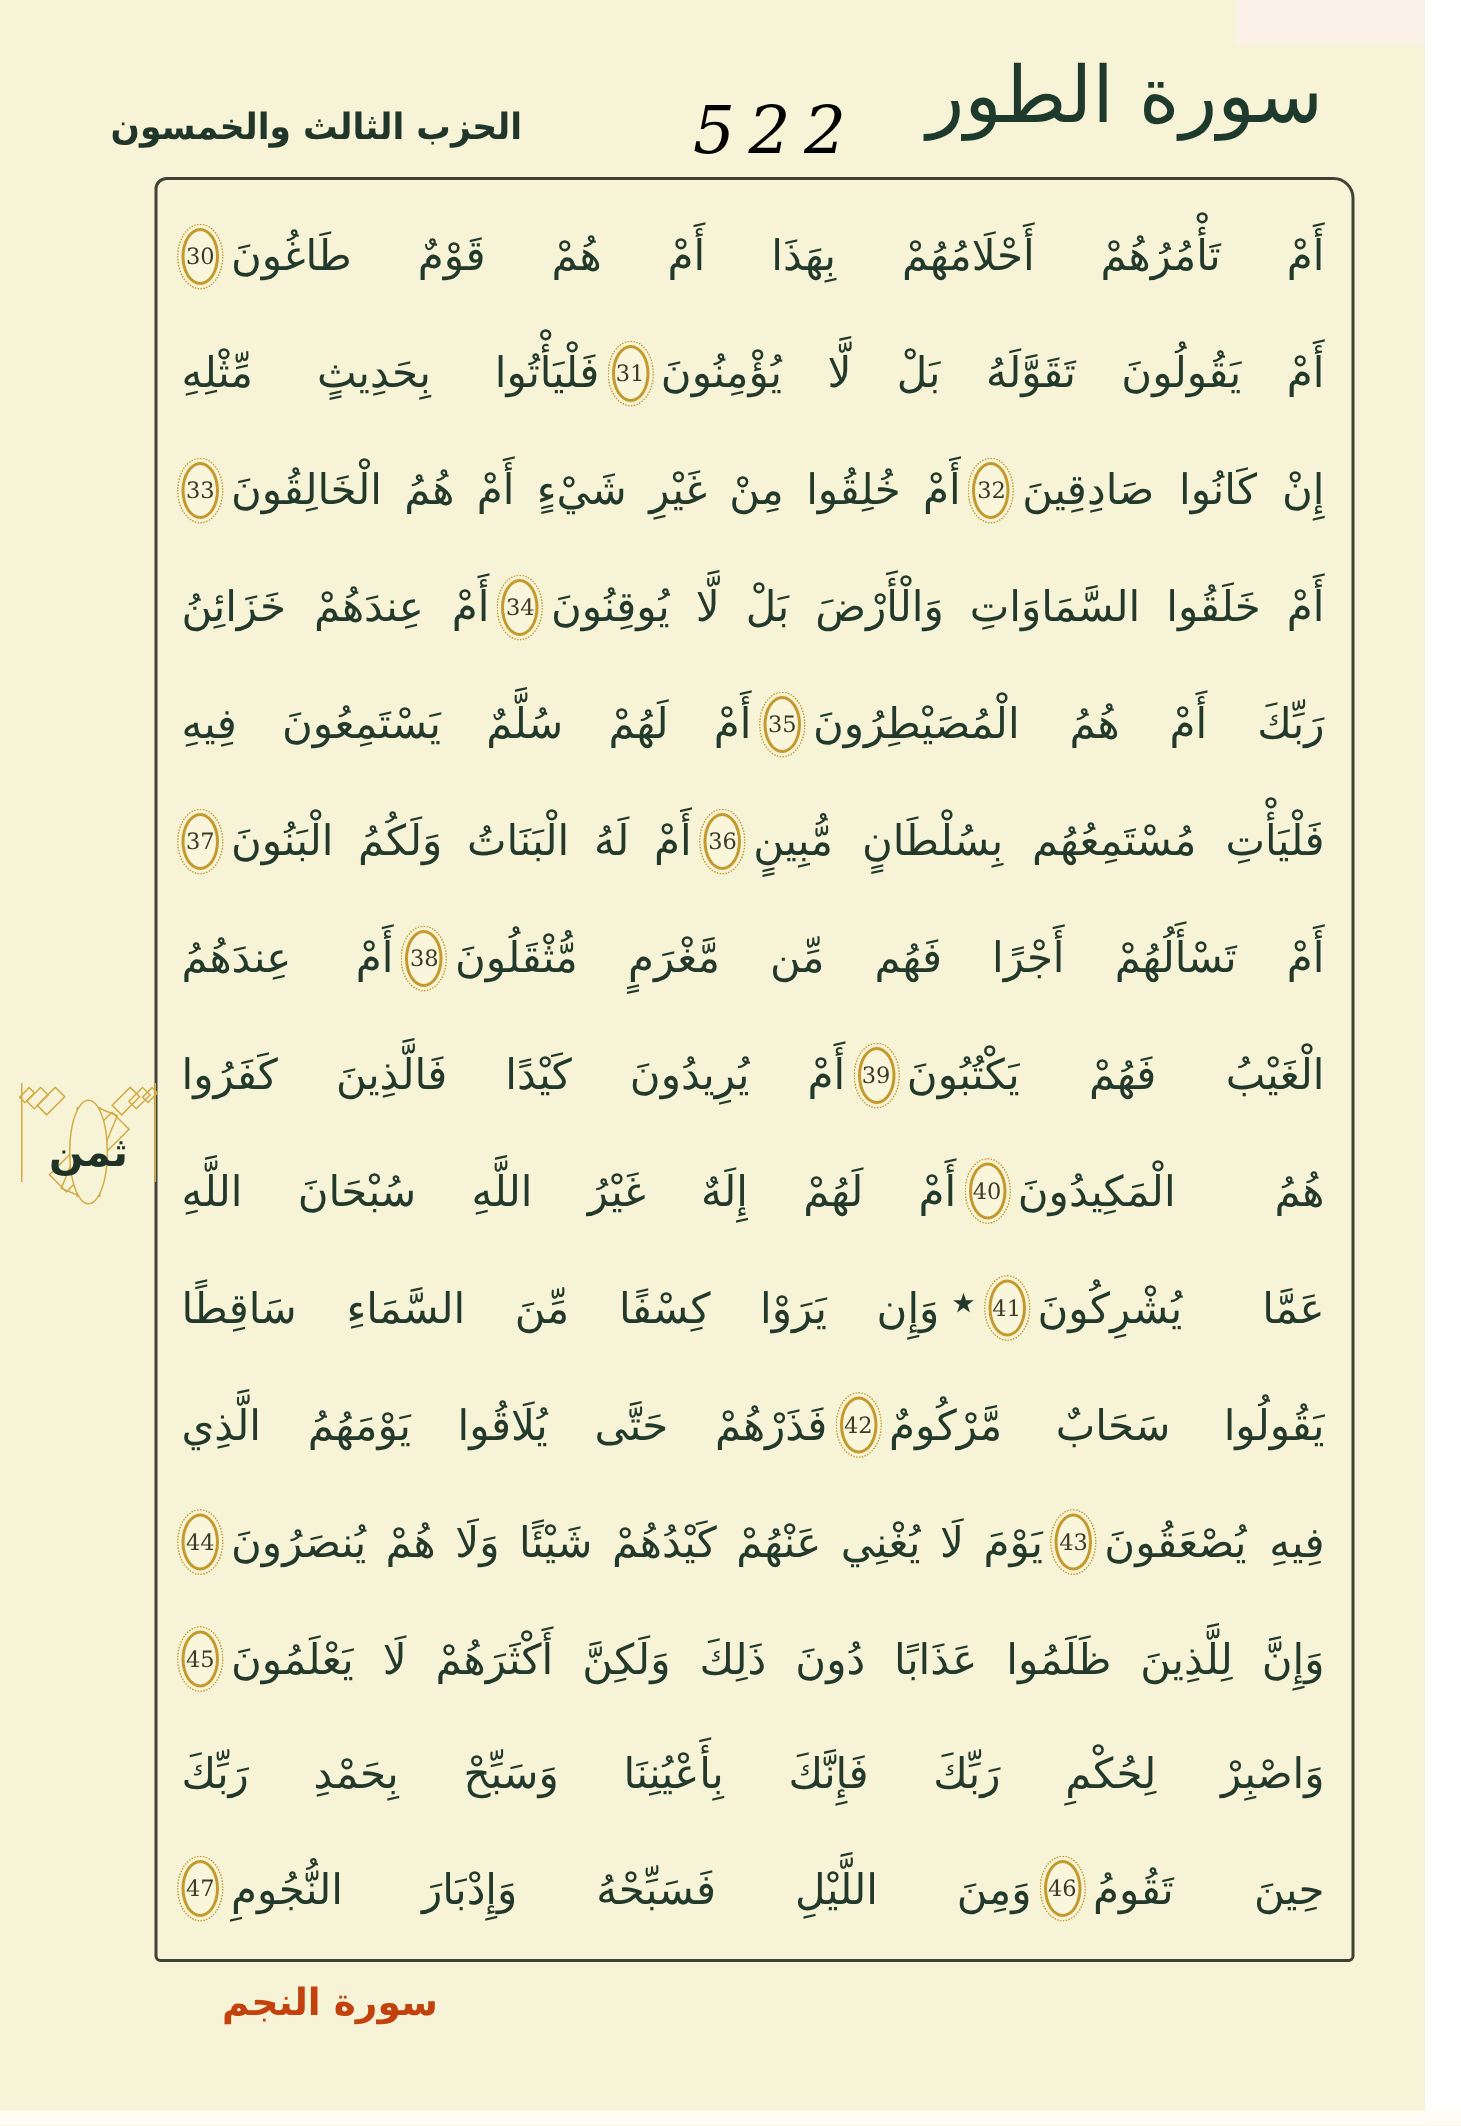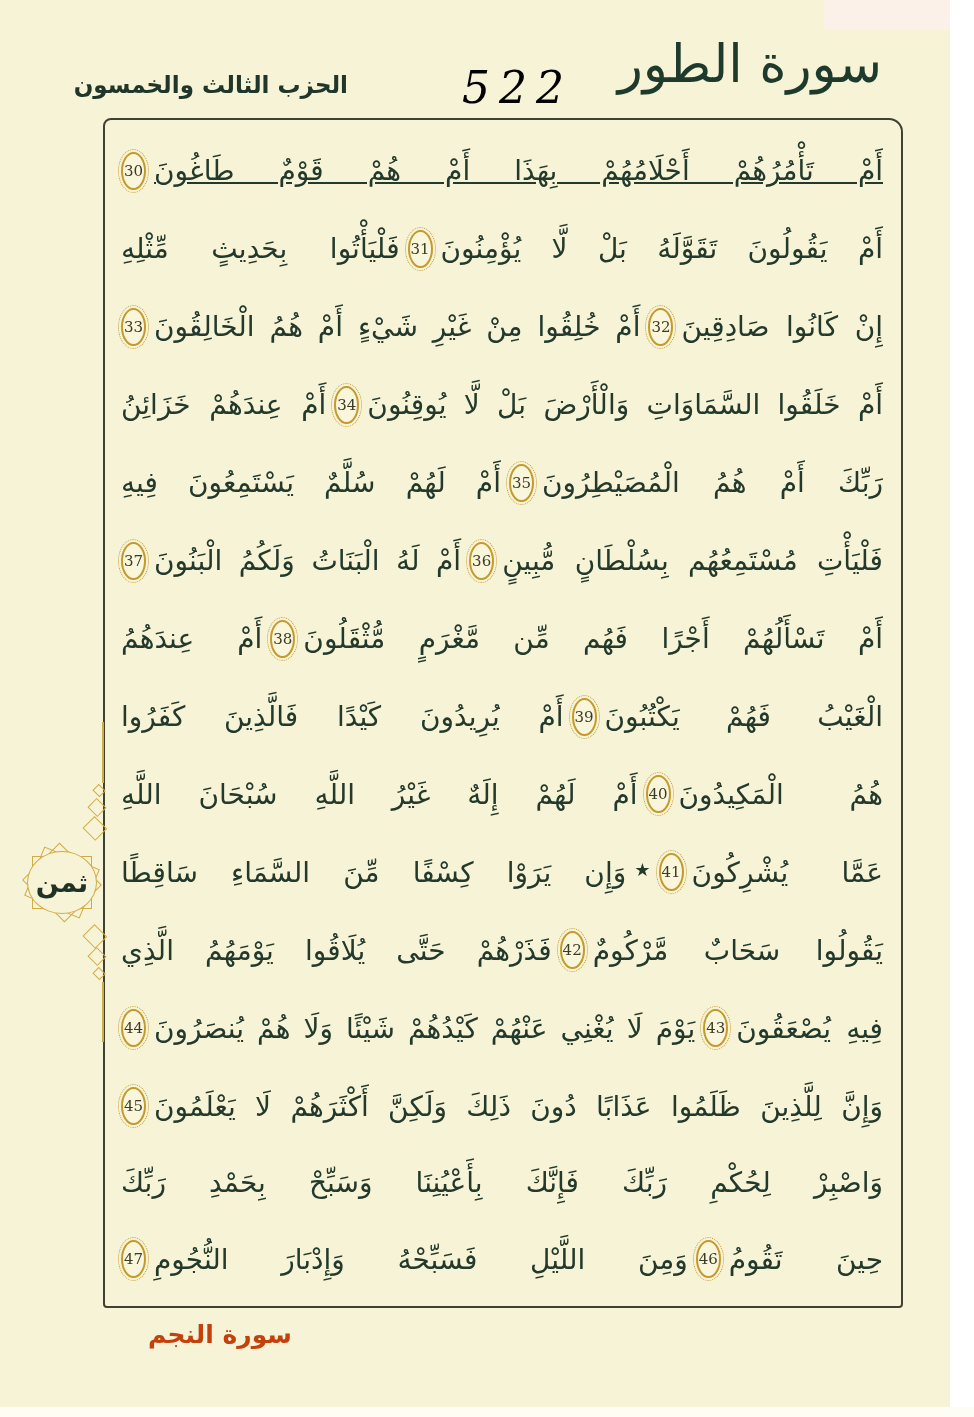--- a/index.html
+++ b/index.html
@@ -71,21 +71,21 @@
   }
   .hizbstar{
     flex:0 0 auto;
     font-size:30px;color:#22392c;line-height:1;
     margin-top:-6px;
   }
 
   
   .margin-orn{
     position:absolute;left:14px;top:722px;width:90px;height:320px;
-    display:flex;flex-direction:column;align-items:flex-end;
+    display:flex;align-items:flex-start;
   }
   .orn-vline{width:2px;height:66px;background:#d2ab45;}
   .orn-diamond{border:1.6px solid #d2ab45;transform:rotate(45deg);margin:3px 0;background:transparent;}
   .orn-d-sm{width:8px;height:8px;}
   .orn-d-md{width:12px;height:12px;}
   .orn-d-lg{width:16px;height:16px;}
   .thumn{
     position:relative;width:84px;height:84px;margin:4px 0;
     display:flex;align-items:center;justify-content:center;
   }
@@ -115,21 +115,21 @@
 <div class="scan-strip-right"></div>
 <div class="scan-strip-bottom"></div>
 
 <div class="hizb-label">الحزب الثالث والخمسون</div>
 <div class="page-number">522</div>
 <div class="surah-title">سورة الطور</div>
 
 <div class="textbox">
   <div class="qlines">
       <div class="qline">
-        <span class="qtext" style="flex-grow: 65; text-decoration: underline;">أَمْ تَأْمُرُهُمْ أَحْلَامُهُمْ بِهَذَا أَمْ هُمْ قَوْمٌ طَاغُونَ</span>
+        <span class="qtext" style="flex-grow: 65;">أَمْ تَأْمُرُهُمْ أَحْلَامُهُمْ بِهَذَا أَمْ هُمْ قَوْمٌ طَاغُونَ</span>
         <span class="ayah">30</span>
       </div>
       <div class="qline">
         <span class="qtext" style="flex-grow: 49;">أَمْ يَقُولُونَ تَقَوَّلَهُ بَلْ لَّا يُؤْمِنُونَ</span>
         <span class="ayah">31</span>
         <span class="qtext" style="flex-grow: 32;">فَلْيَأْتُوا بِحَدِيثٍ مِّثْلِهِ</span>
       </div>
       <div class="qline">
         <span class="qtext" style="flex-grow: 23;">إِنْ كَانُوا صَادِقِينَ</span>
         <span class="ayah">32</span>

